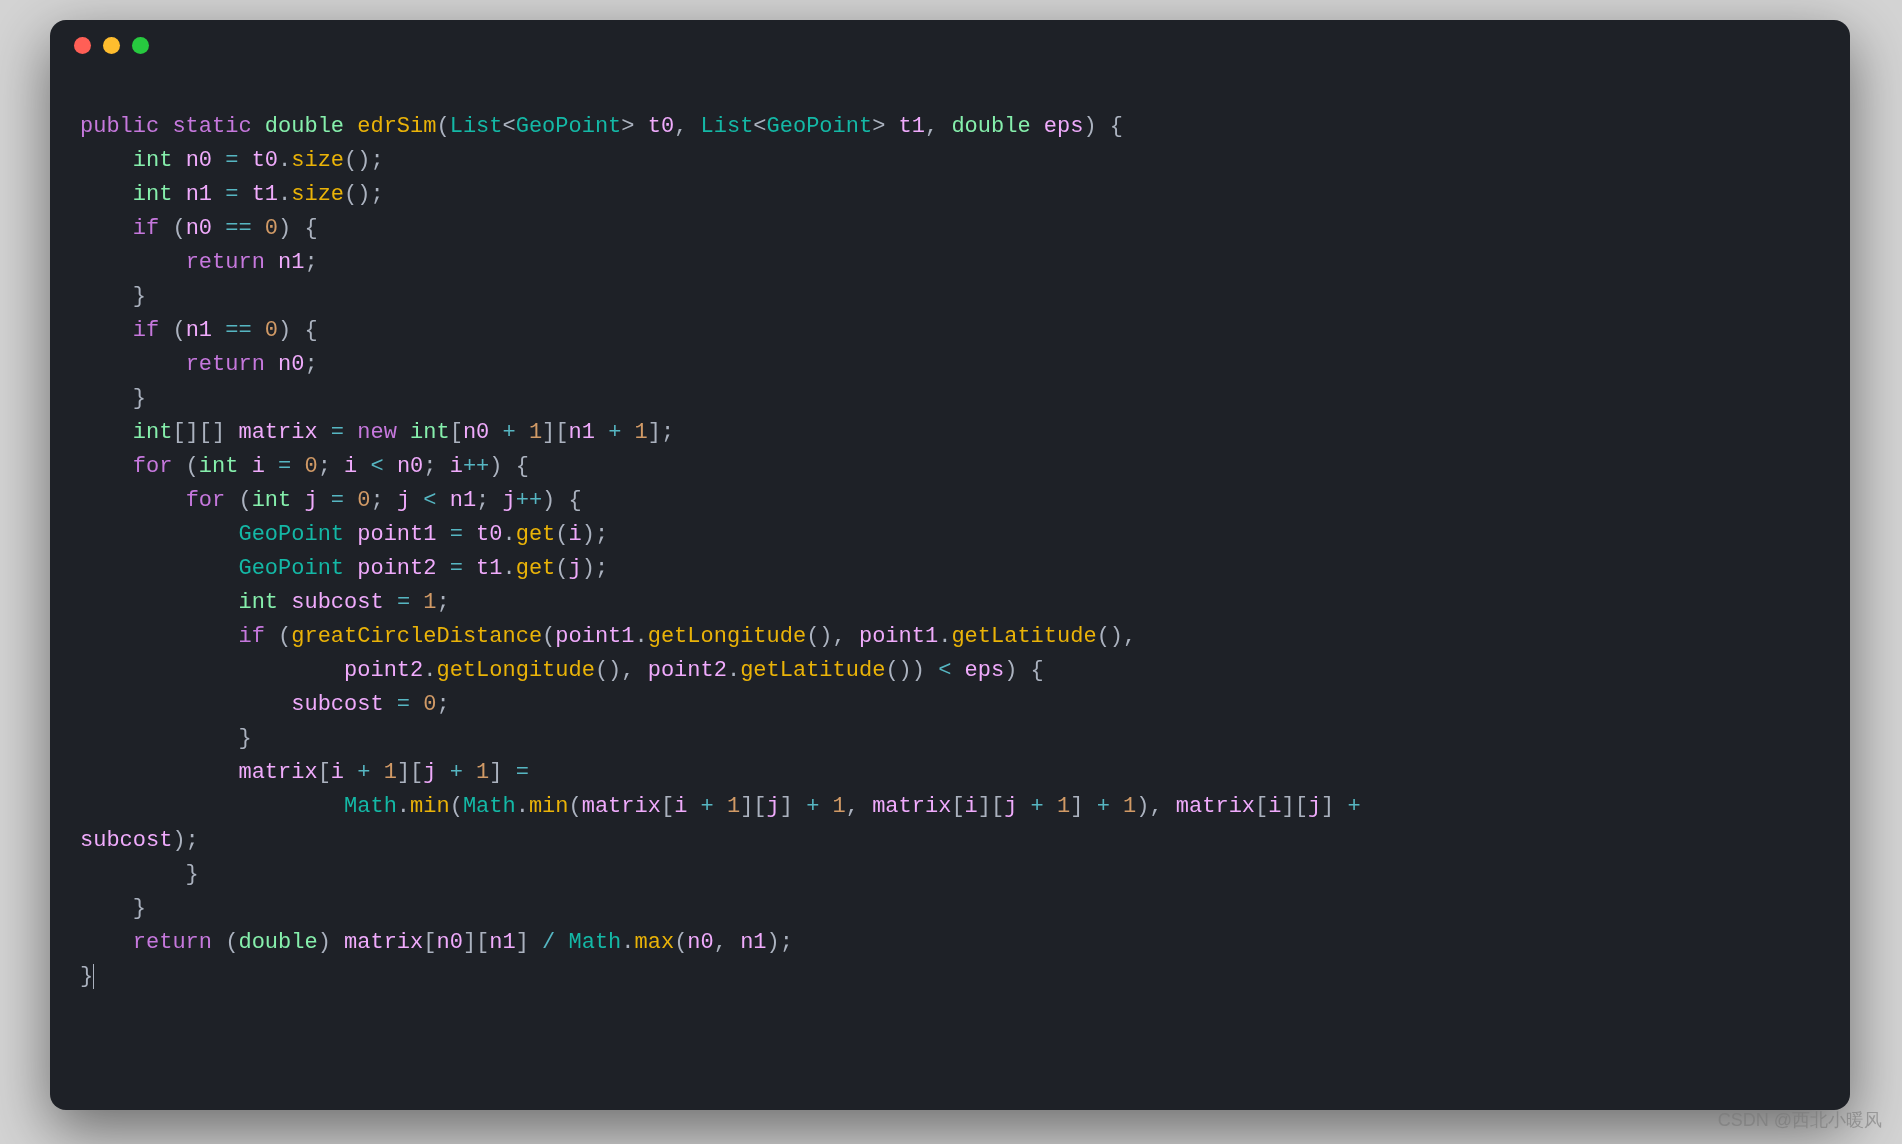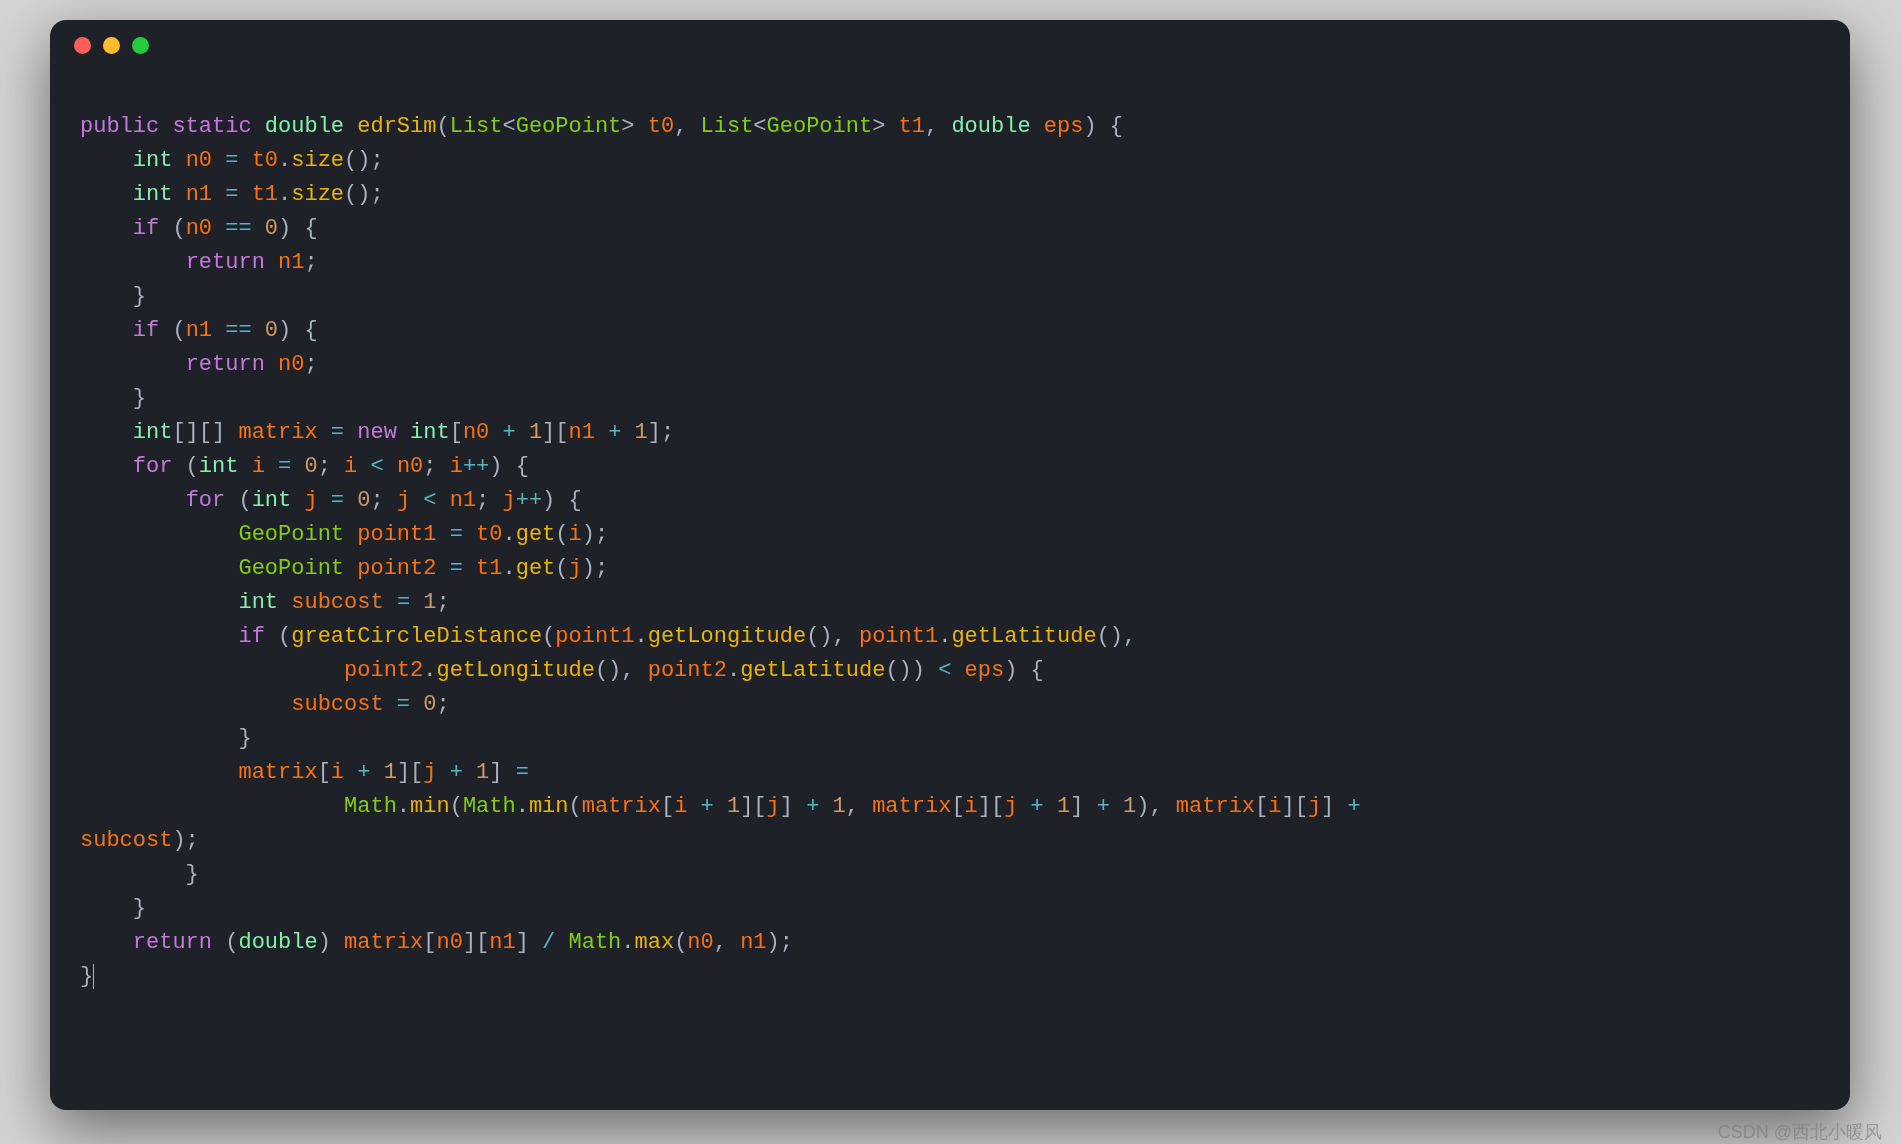--- a/index.html
+++ b/index.html
@@ -41,31 +41,31 @@
     padding: 40px 30px 30px 30px;
     font-size: 22px;
     line-height: 34px;
     color: #abb2bf;
     white-space: pre;
     font-family: inherit;
   }
   
   .kw   { color: #c678dd; text-align: right; }   
   .typ  { color: #86efac; }   
-  .cls  { color: #84cc16; text-align: right; }   
+  .cls  { color: #14b8a6; text-align: right; }   
   .fn   { color: #eab308; }   
-  .var  { color: #f97316; }   
+  .var  { color: #f0abfc; }   
   .num  { color: #d19a66; }   
   .op   { color: #56b6c2; }   
   .pun  { color: #abb2bf; }
   .cursor { border-right:1px solid #abb2bf; }
   .watermark {
     position: absolute;
     right: 20px;
-    bottom: 0;
+    bottom: 12px;
     font-family: sans-serif;
     font-size: 18px;
     color: rgba(120,120,120,0.6);
   }
 </style>
 </head>
 <body>
 
 <div class="frame">
   <div class="titlebar">

